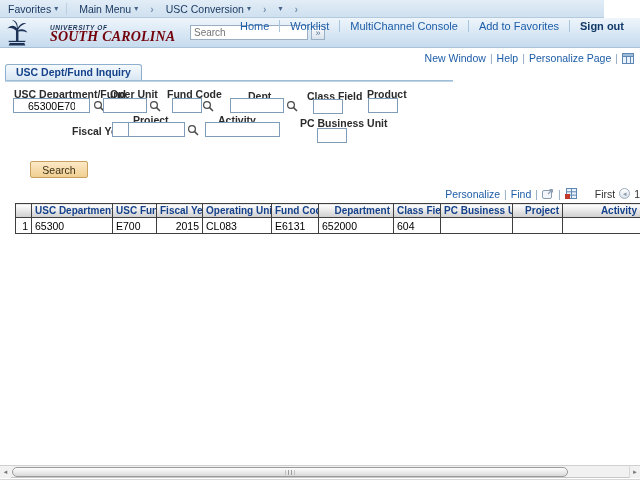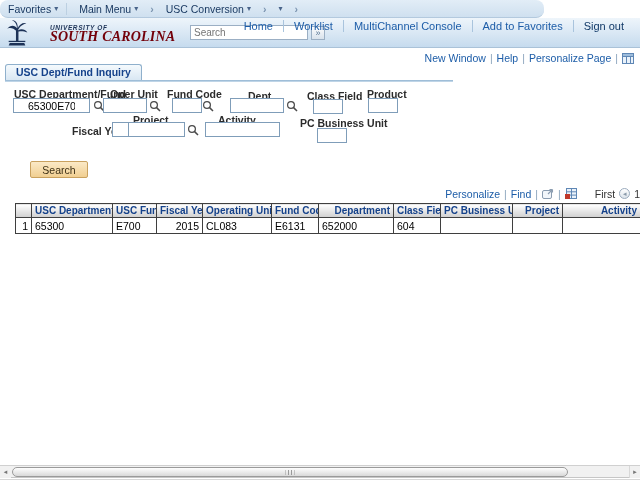--- a/index.html
+++ b/index.html
@@ -4,25 +4,25 @@
 <style>
   * { margin:0; padding:0; box-sizing:border-box; }
   html,body { background:#fff; }
   .screen{
     position:relative; width:640px; height:480px; overflow:hidden;
     font-family:"Liberation Sans", sans-serif; font-size:11px; background:#fff;
     border-bottom:1px solid #d7d7d7;
   }
   
   .bc-bar{
-    position:absolute; left:0; top:0; width:544px; height:18px;
+    position:absolute; left:0; top:0; width:604px; height:18px;
     background:linear-gradient(#e2edf7,#cfe0ef);
     border-bottom:1px solid #b3c9de;
     display:flex; align-items:center; padding:0 6px; color:#16365f;
-    font-size:10.5px; white-space:nowrap;border-radius:8px;
+    font-size:10.5px; white-space:nowrap;
   }
   .bc-item{ display:flex; align-items:center; gap:3px; padding:0 8px; cursor:default; }
   .bc-item.first{ border-right:1px solid #bcd0e2; padding-left:2px; margin-right:4px; }
   .dd{ font-size:8px; color:#4a6variation285; color:#49648a; }
   .bc-sep{ color:#7a93af; padding:0 4px; font-weight:bold; }
   
   .hdr{
     position:absolute; left:0; top:18px; width:640px; height:30px;
     background:linear-gradient(#eef5fb,#c6dbee);
     border-bottom:1px solid #aac2d8;
@@ -35,21 +35,21 @@
     width:118px; height:15px; border:1px solid #9bafc4; font-size:10px; padding:0 3px;
     font-family:"Liberation Sans", sans-serif; color:#333; background:#fff;
   }
   .go-btn{
     width:14px; height:14px; font-size:9px; line-height:12px; text-align:center;
     background:linear-gradient(#fdfdfd,#d8e2ec); border:1px solid #9bafc4; color:#5a7levels08; color:#5a7896; cursor:pointer;
   }
   .hdr-links{ position:absolute; right:6px; top:2px; display:flex; align-items:center; color:#1d5da8; }
   .hdr-link{ padding:0 10px; border-left:1px solid #a9c4dd; cursor:pointer; white-space:nowrap; }
   .hdr-link.first{ border-left:none; }
-  .hdr-link.signout{ font-weight:normal; color:#123a68;text-align:center; }
+  .hdr-link.signout{ font-weight:bold; color:#123a68;text-align:center; }
   
   .page-links{ position:absolute; right:6px; top:52px; display:flex; align-items:center; gap:4px; color:#1d5da8; font-size:10.5px; }
   .plink{ cursor:pointer; white-space:nowrap; }
   .pipe{ color:#8aa3bc; }
   
   .tab{
     position:absolute; left:5px; top:64px; height:16px; padding:1px 10px 0 10px;
     background:linear-gradient(#f5fafd,#d9e7f3);
     border:1px solid #8fb0cc; border-bottom:none; border-radius:3px 3px 0 0;
     color:#15428b; font-weight:bold; font-size:10.5px; cursor:pointer;

